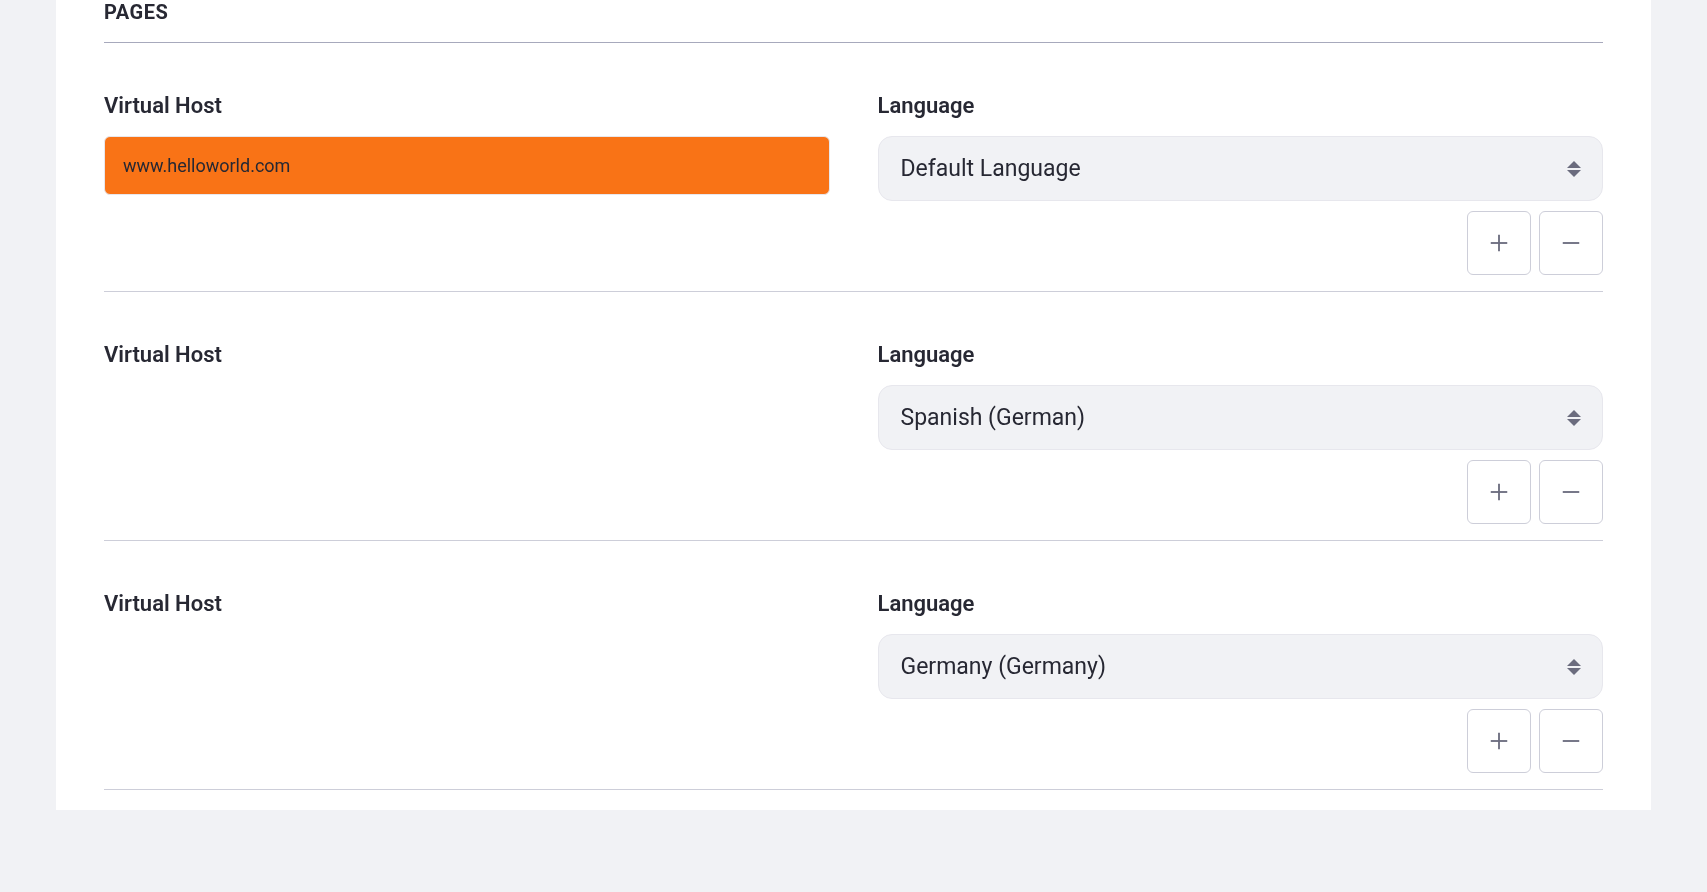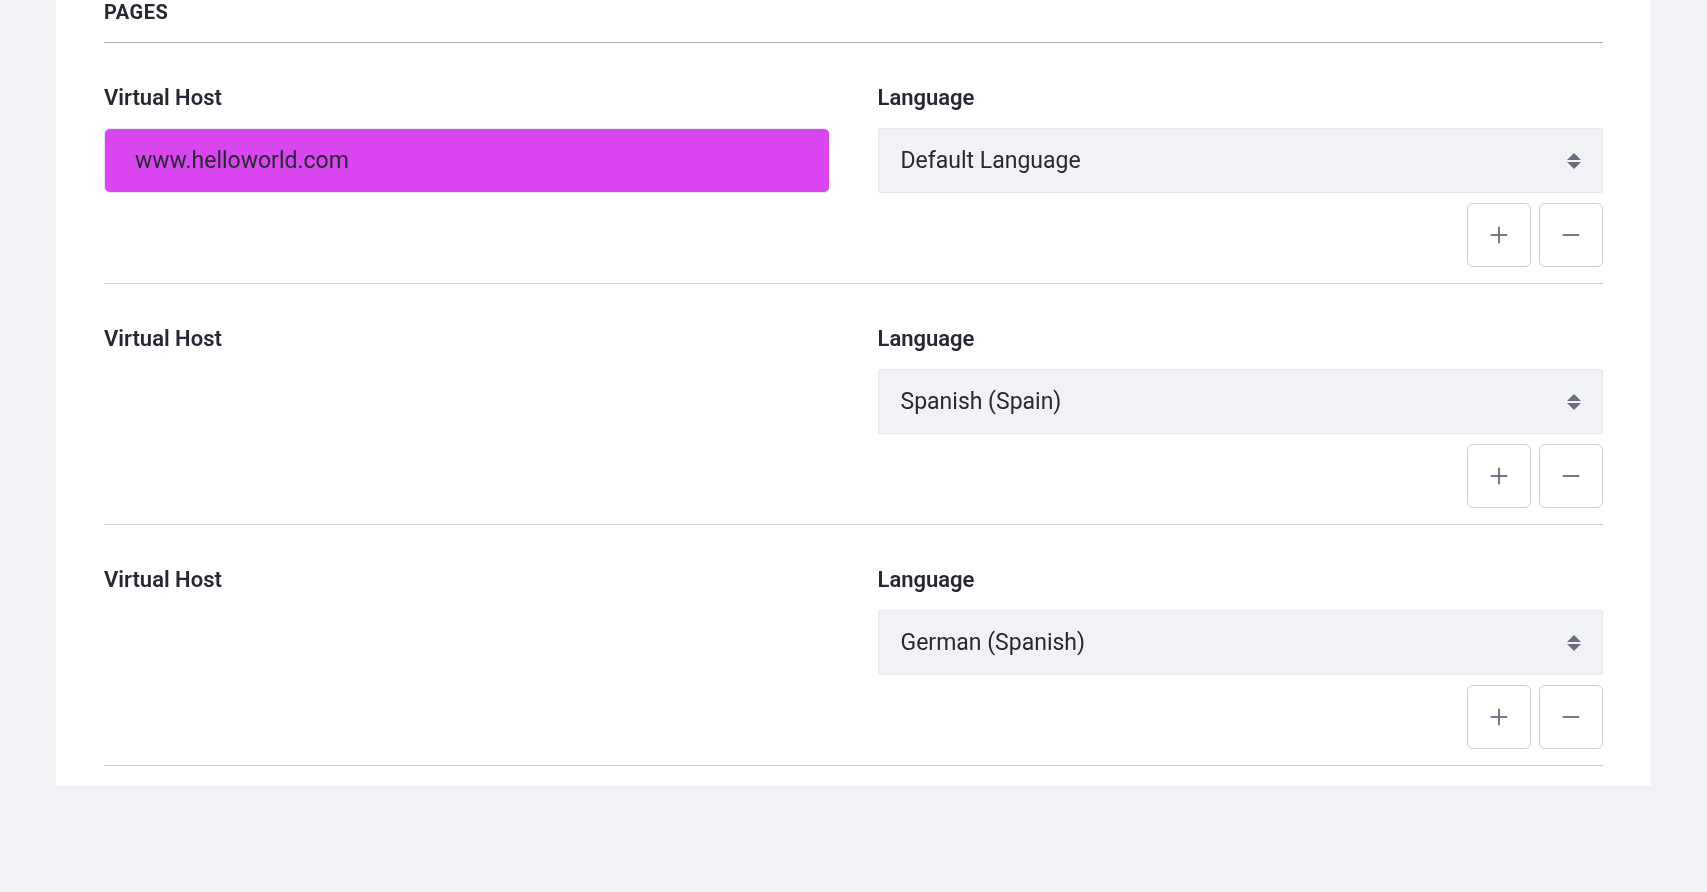--- a/index.html
+++ b/index.html
@@ -36,52 +36,53 @@
       margin: 0;
     }
     .row-block {
       padding-top: 42px;
       padding-bottom: 16px;
       border-bottom: 1px solid #cdced9;
     }
     .row-fields {
       display: flex;
       gap: 48px;
+      margin-top: 8px;
     }
     .field-col {
       flex: 1;
       display: flex;
       flex-direction: column;
     }
     .field-label {
       font-size: 22px;
       font-weight: 600;
       color: #272833;
       margin-bottom: 18px;
     }
     .text-input {
       width: 100%;
-      background: #d946ef;
+      background: #f97316;
       border: 1px solid #e7e7ed;
       border-radius: 6px;
-      padding: 18px 30px;
-      font-size: 23px;
+      padding: 18px 18px;
+      font-size: 18px;
       color: #272833;
       font-family: inherit;
       outline: none;
     }
     .select-wrap {
       position: relative;
       width: 100%;
     }
     .select-input {
       width: 100%;
       background: #f1f2f5;
       border: 1px solid #e7e7ed;
-      border-radius: 2px;
+      border-radius: 14px;
       padding: 18px 54px 18px 22px;
       font-size: 23px;
       color: #272833;
       cursor: pointer;
       -webkit-appearance: none;
       -moz-appearance: none;
       appearance: none;
       font-family: inherit;
       outline: none;
     }
@@ -177,21 +178,21 @@
     </div>
 
     <div class="row-block">
       <div class="row-fields">
         <div class="field-col">
           <label class="field-label">Virtual Host</label>
         </div>
         <div class="field-col">
           <label class="field-label">Language</label>
           <div class="select-wrap">
-            <div class="select-input">Spanish (Spain)</div>
+            <div class="select-input">Spanish (German)</div>
             <div class="select-caret">
               <div class="caret-up"></div>
               <div class="caret-down"></div>
             </div>
           </div>
         </div>
       </div>
       <div class="row-actions">
         <button class="icon-btn" aria-label="Add">
           <svg viewBox="0 0 24 24">
@@ -208,21 +209,21 @@
     </div>
 
     <div class="row-block">
       <div class="row-fields">
         <div class="field-col">
           <label class="field-label">Virtual Host</label>
         </div>
         <div class="field-col">
           <label class="field-label">Language</label>
           <div class="select-wrap">
-            <div class="select-input">German (Spanish)</div>
+            <div class="select-input">Germany (Germany)</div>
             <div class="select-caret">
               <div class="caret-up"></div>
               <div class="caret-down"></div>
             </div>
           </div>
         </div>
       </div>
       <div class="row-actions">
         <button class="icon-btn" aria-label="Add">
           <svg viewBox="0 0 24 24">

